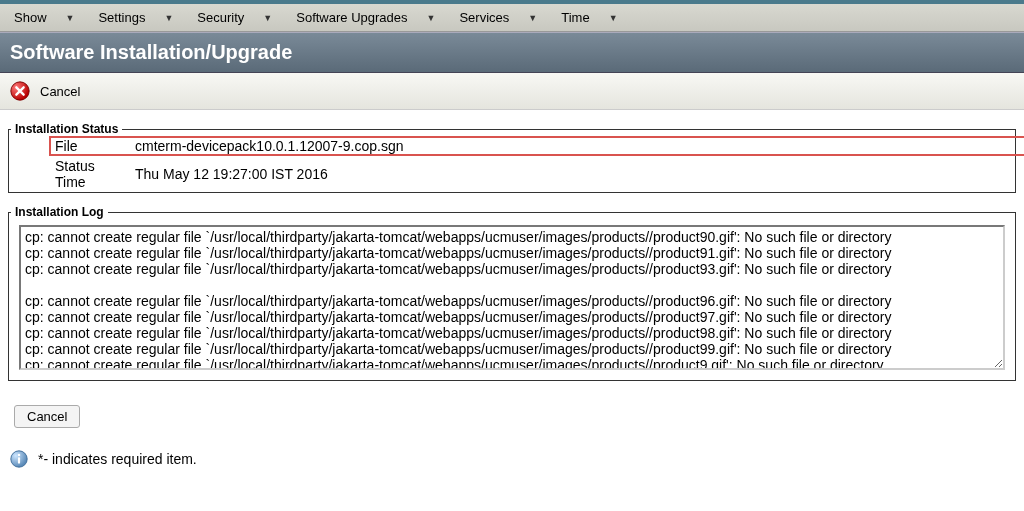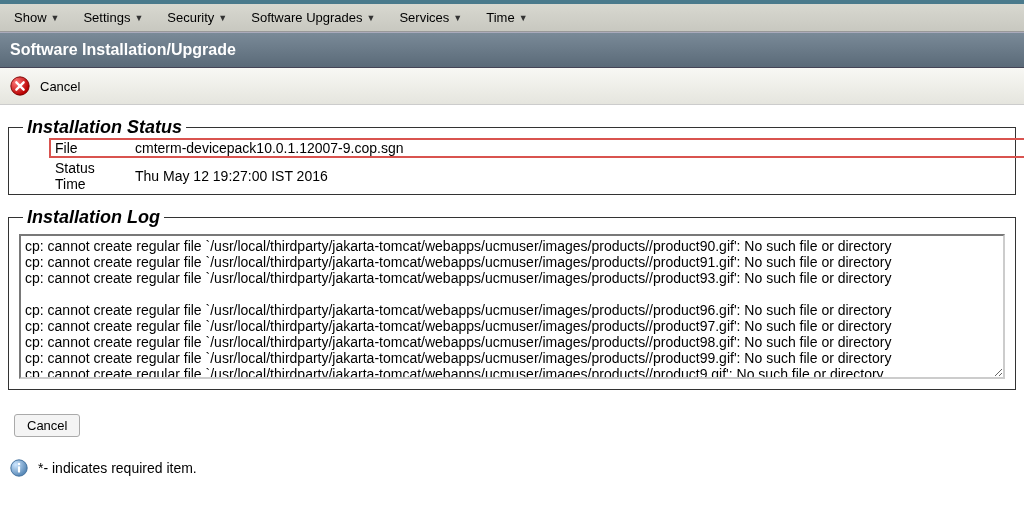--- a/index.html
+++ b/index.html
@@ -17,37 +17,37 @@
   .menubar {
     background: linear-gradient(#d8d8d0, #c8c8c0);
     border-bottom: 1px solid #999;
     padding: 4px 8px;
     display: flex;
     gap: 12px;
   }
   .menu-item {
     display: flex;
     align-items: center;
-    gap: 4px;
+    gap: 19px;
     cursor: pointer;
     padding: 2px 6px;
     font-size: 13px;
   }
   .menu-item .arrow {
     font-size: 9px;
     color: #333;
   }
   .titlebar {
     background: linear-gradient(#7a8a98, #5a6a78);
     border-top: 1px solid #aab;
     border-bottom: 1px solid #445;
     padding: 8px 10px;
     color: #fff;
     font-weight: bold;
-    font-size: 16px;
+    font-size: 20px;
   }
   .cancelbar {
     background: linear-gradient(#f8f8f4, #e5e5de);
     border-bottom: 1px solid #ccc;
     padding: 6px 8px;
     display: flex;
     align-items: center;
     gap: 8px;
   }
   .cancel-icon {
@@ -61,24 +61,23 @@
   .section {
     margin: 12px 8px 8px 8px;
   }
   fieldset {
     border: 1px solid #333;
     margin: 0;
     padding: 0;
   }
   legend {
     font-weight: bold;
-    font-size: 18px;
+    font-size: 12px;
     padding: 0 4px;
-    margin-left: 14px;
-    font-style: italic;
+    margin-left: 2px;
   }
   .status-table {
     width: 100%;
     border-collapse: collapse;
     margin-left: 40px;
   }
   .status-table td {
     padding: 2px 6px;
     font-size: 14px;
     vertical-align: middle;

